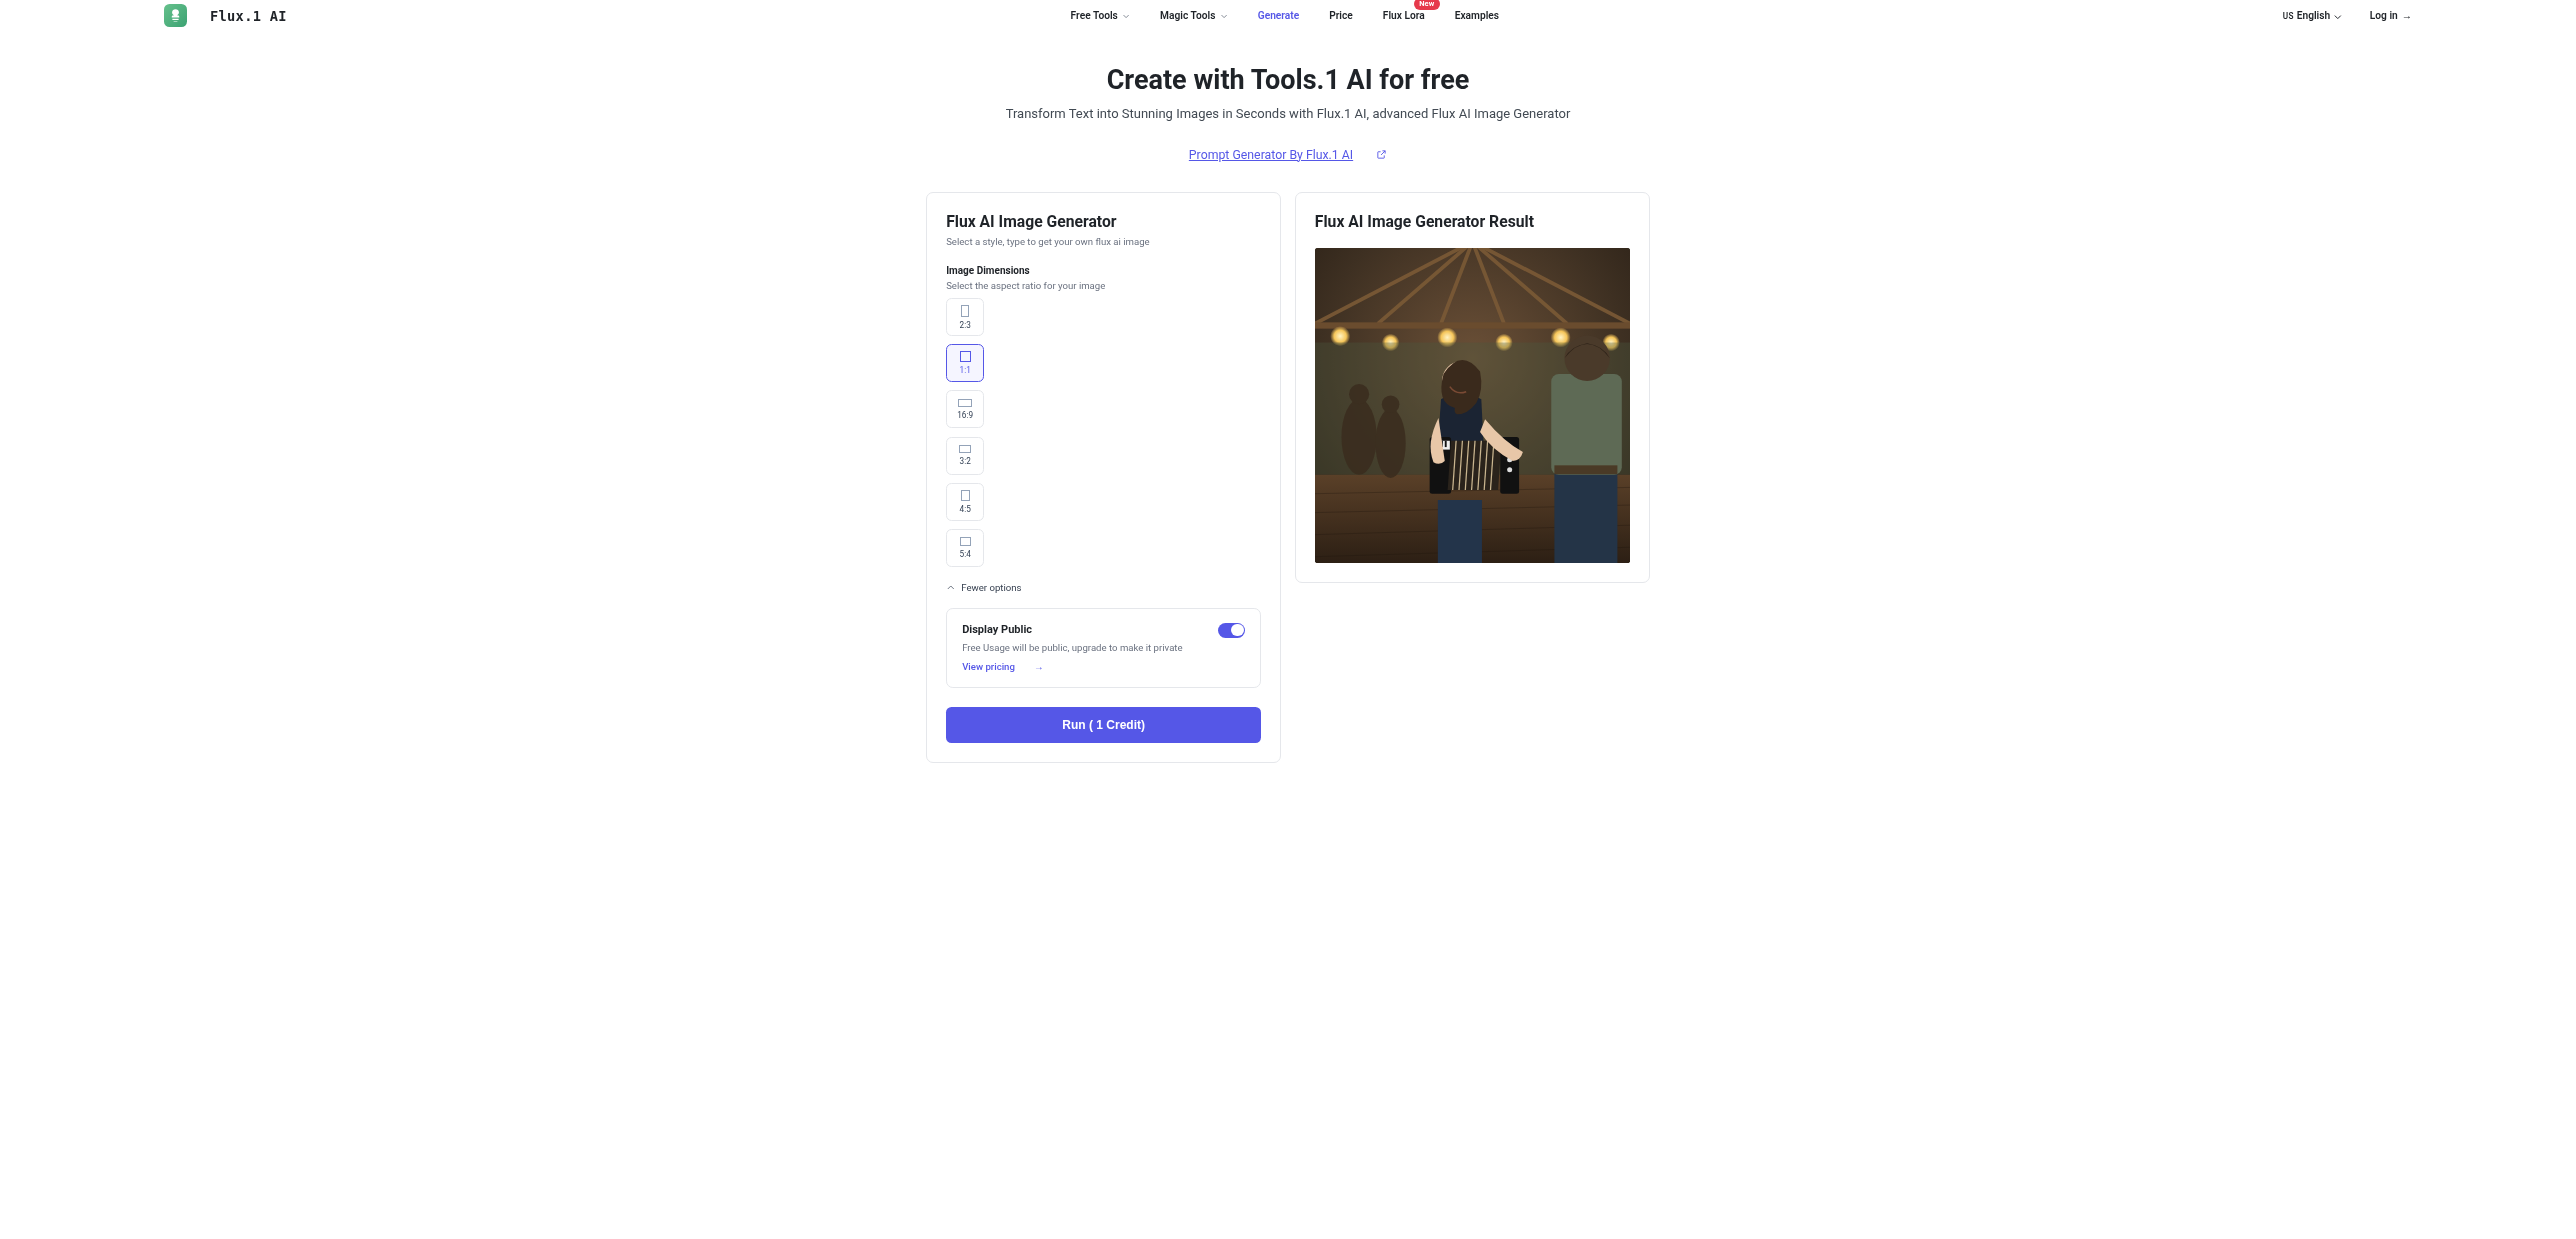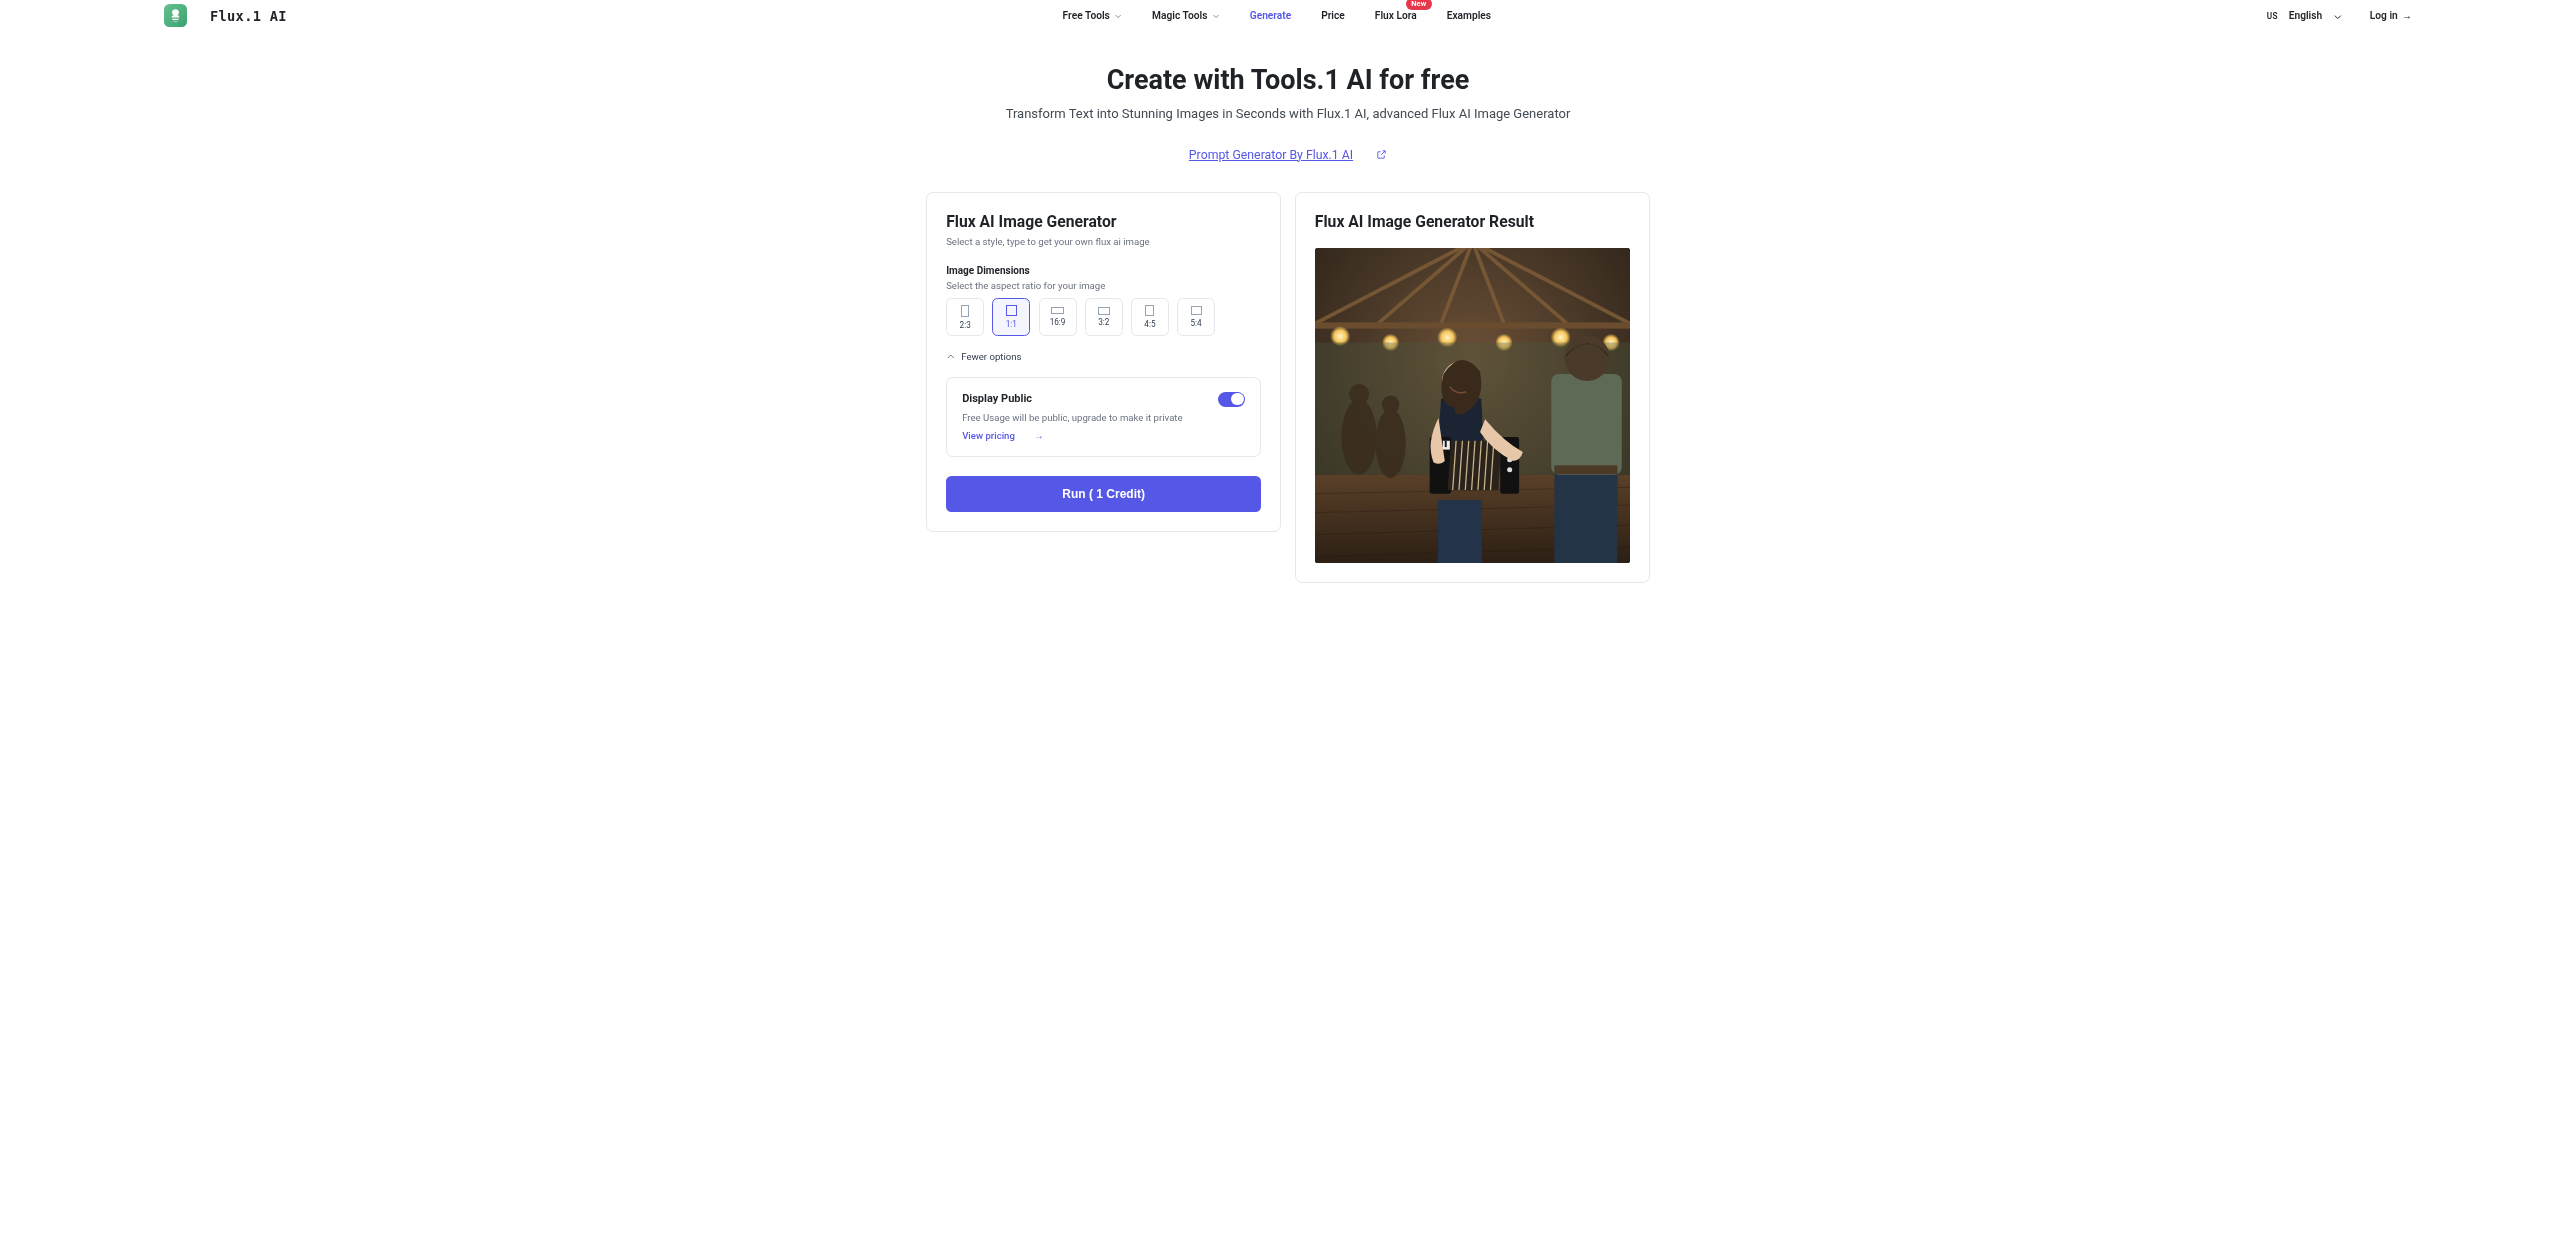--- a/index.html
+++ b/index.html
@@ -8,36 +8,36 @@
 .brand { display:flex; align-items:center; gap:23px; }
 .logo-box { width:23px; height:23px; border-radius:5.5px; background:linear-gradient(135deg,#66c18c,#3ba272); display:flex; align-items:center; justify-content:center; }
 .logo-box svg { width:15px; height:15px; fill:#fff; }
 .brand-name { font-family: ui-monospace, "SFMono-Regular", Menlo, Consolas, monospace; font-weight:600; font-size:13.7px; letter-spacing:0.3px; }
 nav.main-nav { display:flex; align-items:center; gap:30px; }
 .nav-item { font-size:10.2px; font-weight:600; color:#1f2328; display:inline-flex; align-items:center; gap:4.1px; position:relative; cursor:pointer; }
 .nav-item .chev { width:8.2px; height:8.2px; }
 .nav-item.active { color:#5557e7; }
 .badge-new { position:absolute; top:-12.3px; right:-15px; background:#e6394b; color:#fff; font-size:7.5px; font-weight:700; padding:1.4px 5.5px; border-radius:6.8px; }
 .right-nav { display:flex; align-items:center; gap:27px; }
-.lang { display:inline-flex; align-items:flex-end; gap:11px; font-size:10.2px; font-weight:600; cursor:pointer; }
+.lang { display:inline-flex; align-items:flex-end; gap:3px; font-size:10.2px; font-weight:600; cursor:pointer; }
 .lang .prefix { text-transform:uppercase; font-size:8.2px; letter-spacing:0.3px; }
 .login { font-size:10.2px; font-weight:600; display:inline-flex; align-items:center; gap:4.1px; cursor:pointer; }
 .hero { text-align:center; max-width:751px; margin:20.5px auto 13.7px auto; padding:0 13.7px; }
 .hero h1 { font-size:27px; font-weight:700; margin-bottom:9.6px; }
 .hero p.sub { font-size:13px; color:#424a53; }
 .hero a.prompt-gen { display:inline-flex; align-items:center; gap:23px; margin-top:27px; color:#5557e7; font-size:12.3px; }
 .hero a.prompt-gen svg { width:11px; height:11px; }
 .panels { display:flex; gap:13.7px; justify-content:center; padding:16.4px 164px; align-items:flex-start; }
 .panel { border:0.7px solid #e5e7eb; border-radius:7px; padding:19px; flex:1; max-width:355px; }
 .panel h2 { font-size:15.7px; font-weight:700; margin-bottom:5.5px; }
 .panel .hint { font-size:9.6px; color:#6b7280; margin-bottom:16.4px; }
 .label { font-size:10px; font-weight:700; margin-bottom:4.1px; }
 .sublabel { font-size:9.6px; color:#6b7280; margin-bottom:6.8px; }
 textarea.prompt { width:100%; border:0.7px solid #d1d5db; border-radius:5.5px; padding:8.2px 9.6px; font-size:9.6px; min-height:48px; resize:vertical; font-family:inherit; color:#1f2328; }
-.ratios { display:flex; gap:8.2px; margin-top:1.4px; }
+.ratios { display:flex; gap:8.2px; margin-top:1.4px;flex-direction:column; }
 .ratio { width:38px; height:38px; border:0.7px solid #e5e7eb; border-radius:5.5px; display:flex; flex-direction:column; align-items:center; justify-content:center; gap:2.7px; cursor:pointer; }
 .ratio.selected { border:1px solid #5557e7; background:#f5f5ff; }
 .ratio .shape { border:1px solid #94a3b8; }
 .ratio.selected .shape { border-color:#5557e7; }
 .ratio .rlabel { font-size:8.2px; color:#334155; }
 .ratio.selected .rlabel { color:#5557e7; }
 .fewer { text-align:center; margin:15px 0; font-size:9.6px; color:#374151; display:flex; align-items:center; gap:5.5px; cursor:pointer; }
 .fewer svg { width:9.6px; height:9.6px; }
 .public-card { border:0.7px solid #e5e7eb; border-radius:6.8px; padding:13.7px 15px; position:relative; }
 .public-card .title { font-weight:700; font-size:11px; margin-bottom:6.8px; }

